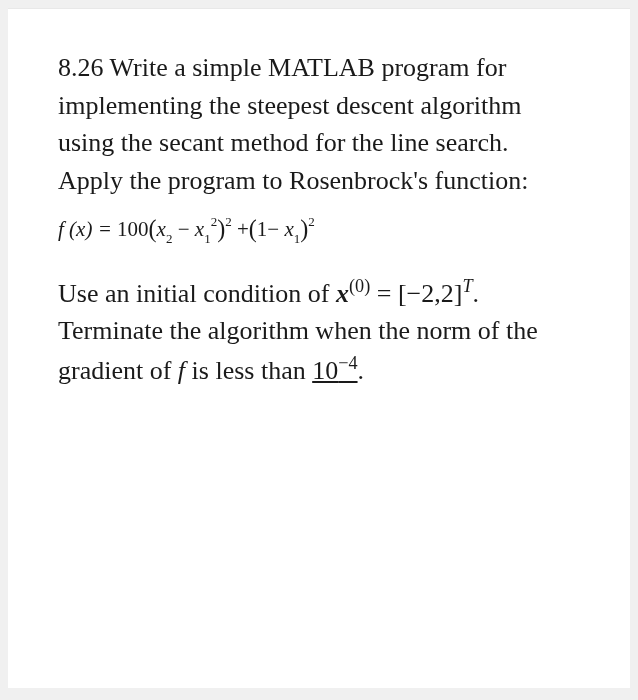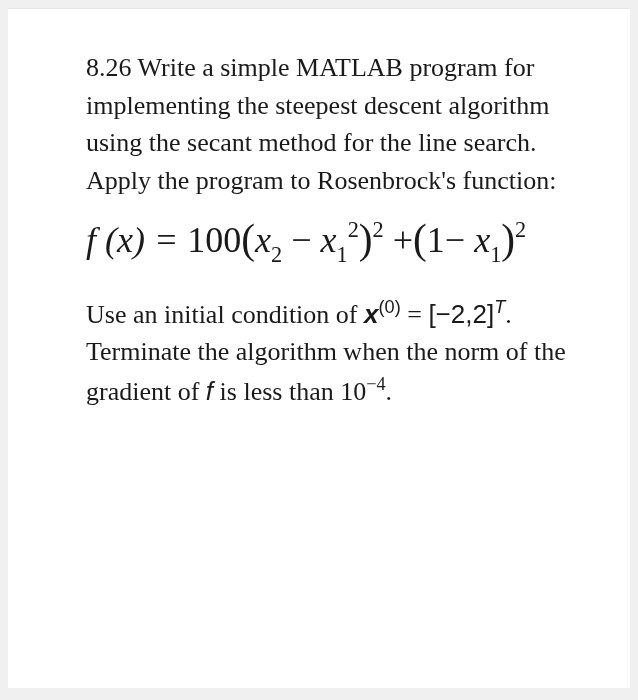--- a/index.html
+++ b/index.html
@@ -10,32 +10,32 @@
     body {
       width: 638px;
       height: 700px;
       background: #f0f0f0;
       font-family: Georgia, 'Times New Roman', serif;
       padding: 8px 0;
     }
     .page {
       background: #ffffff;
       margin: 0 8px;
-      padding: 40px 60px 50px 78px;
+      padding: 40px 60px 50px 50px;
       min-height: 680px;
       border-top: 1px solid #e8e8e8;
     }
     .problem-text {
       font-size: 26px;
       line-height: 1.45;
       color: #1a1a1a;
       font-family: Georgia, 'Times New Roman', serif;
     }
     .formula {
-      font-size: 36px;
+      font-size: 21px;
       font-family: 'Times New Roman', serif;
       font-style: italic;
       color: #1a1a1a;
       margin: 14px 0 28px 0;
       white-space: nowrap;
     }
     .formula .fn { font-style: italic; }
     .formula .rm { font-style: normal; }
     .formula sub {
       font-size: 0.62em;
@@ -57,41 +57,42 @@
       position: relative;
       top: 1px;
     }
     .text2 {
       font-size: 26px;
       line-height: 1.45;
       color: #1a1a1a;
       font-family: Georgia, 'Times New Roman', serif;
     }
     .math-inline {
-      font-family: Liberation Sans, sans-serif;
+      font-family: Liberation Serif, serif;
       font-style: italic;
     }
     .math-inline .rm { font-style: normal; margin-top: 29px; }
     .bold-x {
       font-style: italic;
       font-weight: bold;
     }
     .supT {
       font-size: 0.7em;
       font-style: italic;
       vertical-align: super;
     }
     .sup0 {
       font-size: 0.7em;
       font-style: normal;
       vertical-align: super;
     }
     .tol {
       font-family: 'Times New Roman', serif;
       font-style: normal;
+      text-decoration: underline;
     }
     .tol sup {
       font-size: 0.7em;
       vertical-align: super;
     }
   </style>
 </head>
 <body>
 
 <div class="page">

